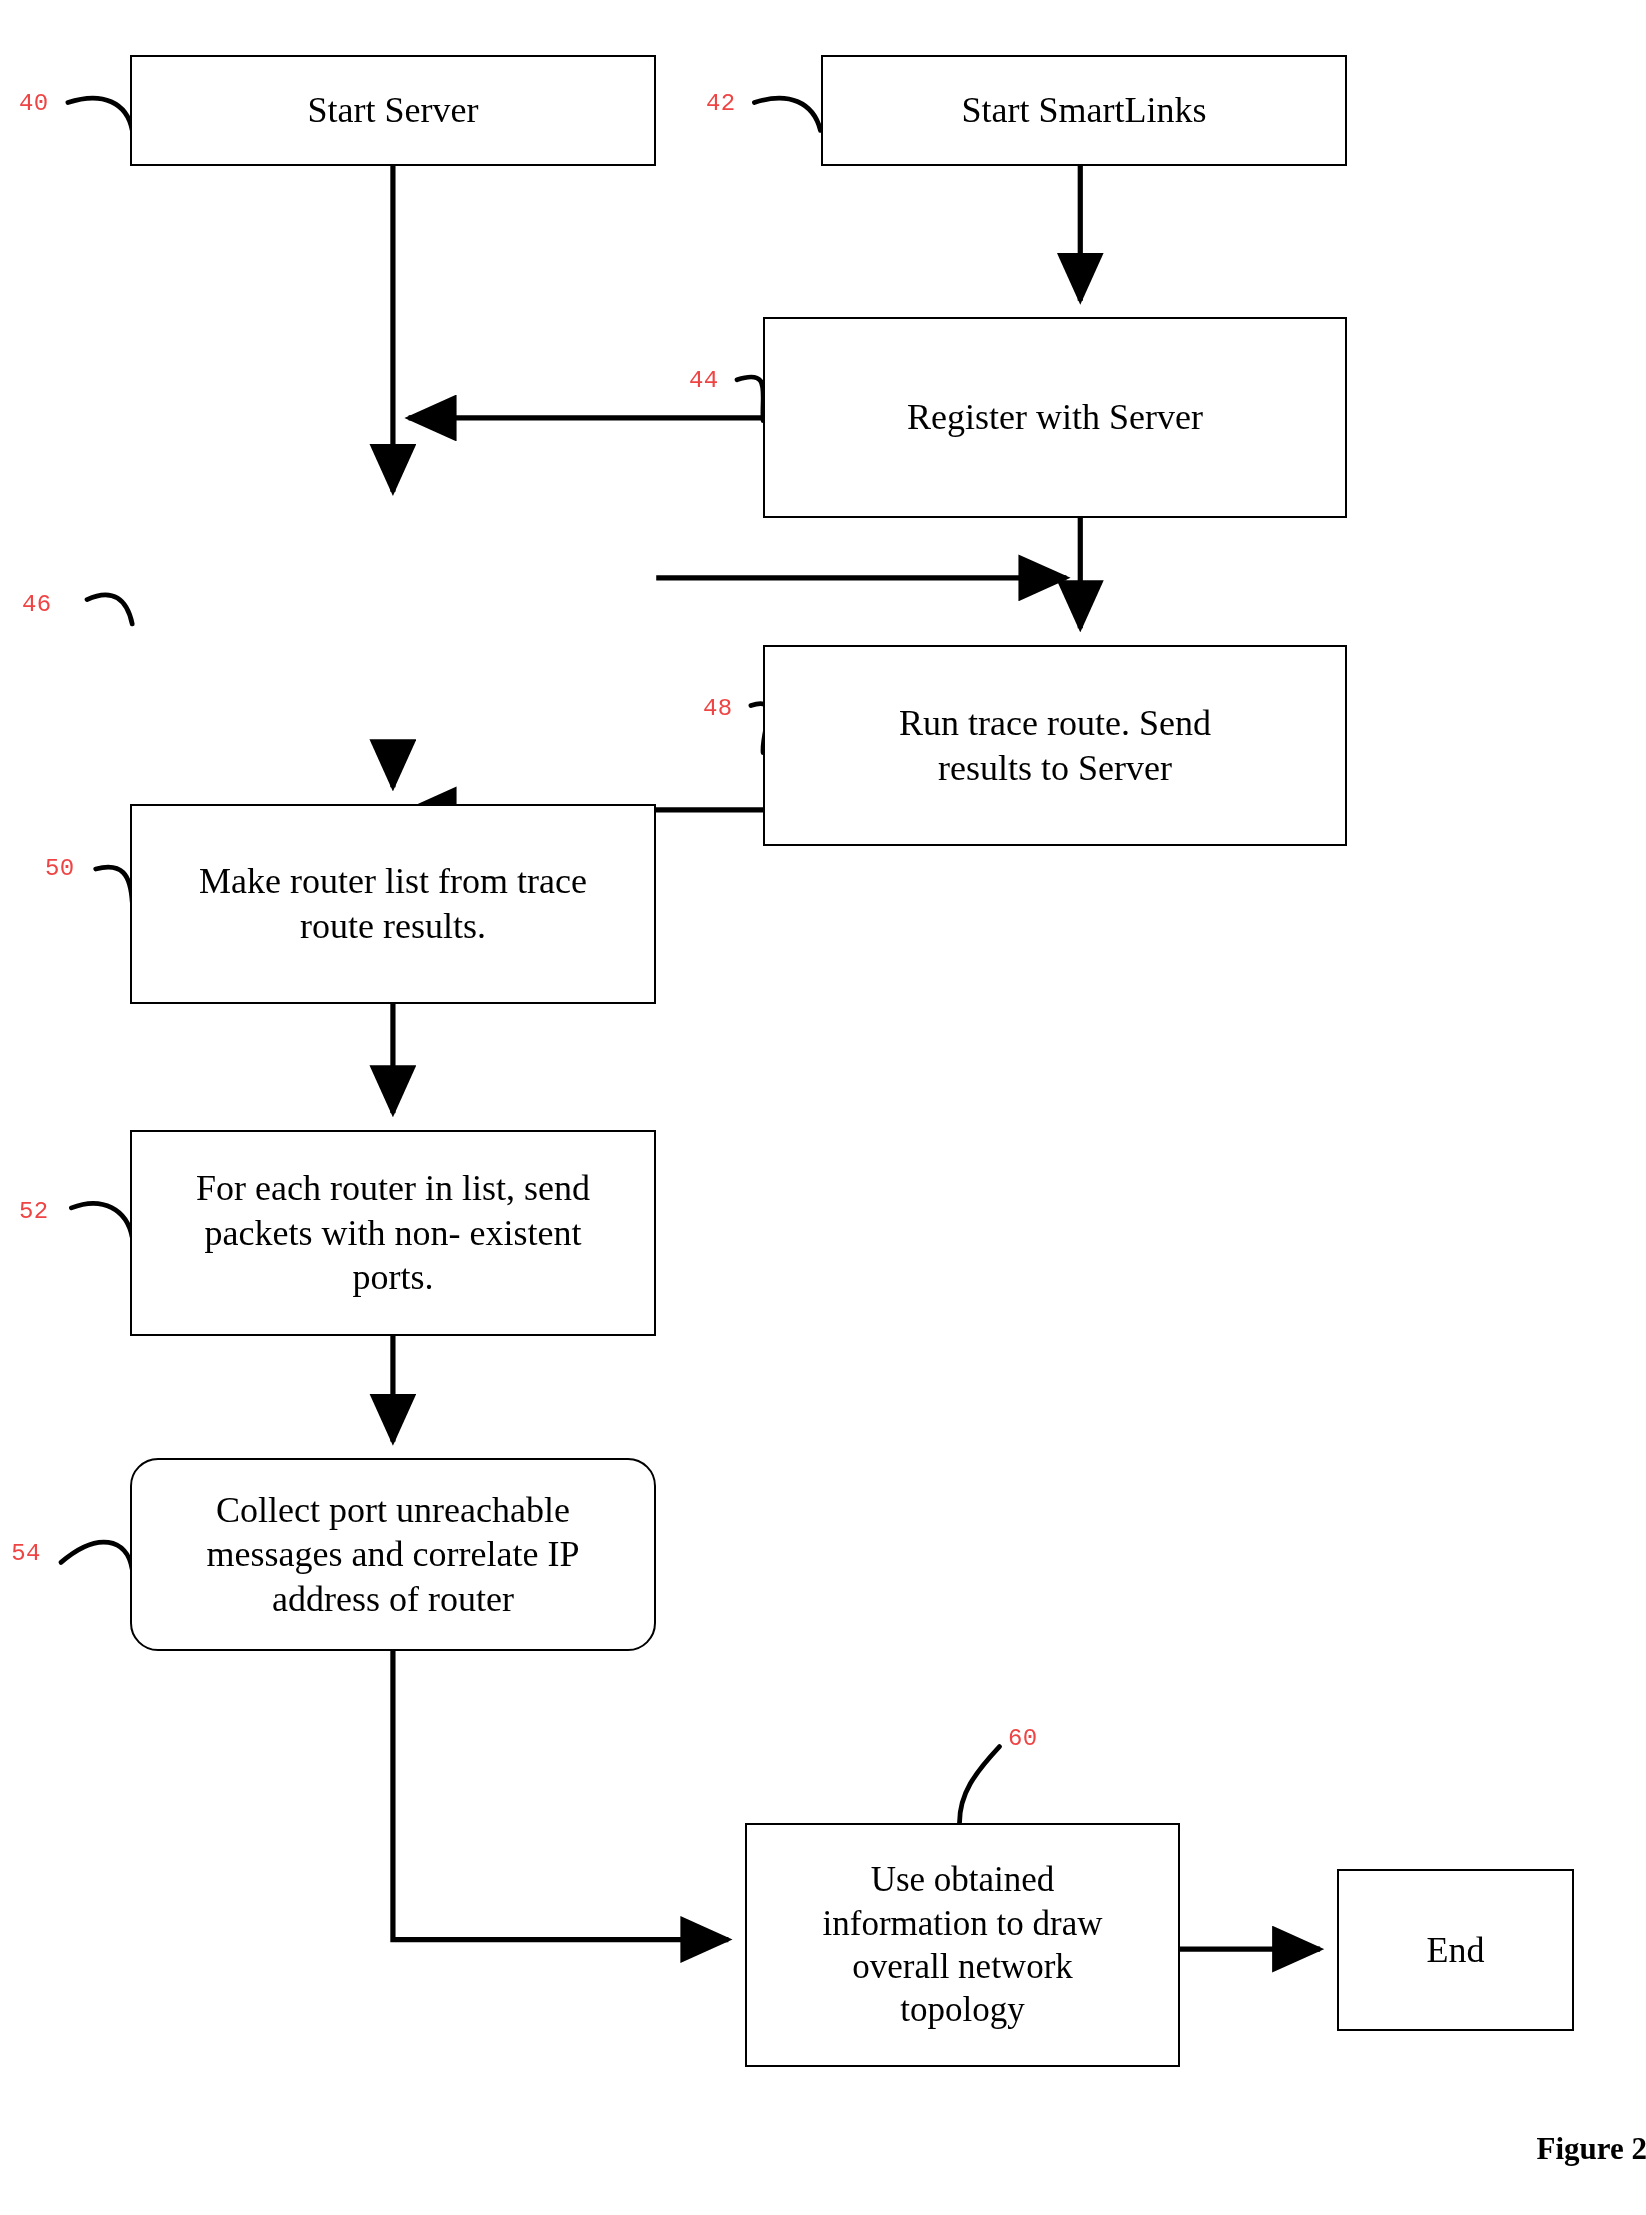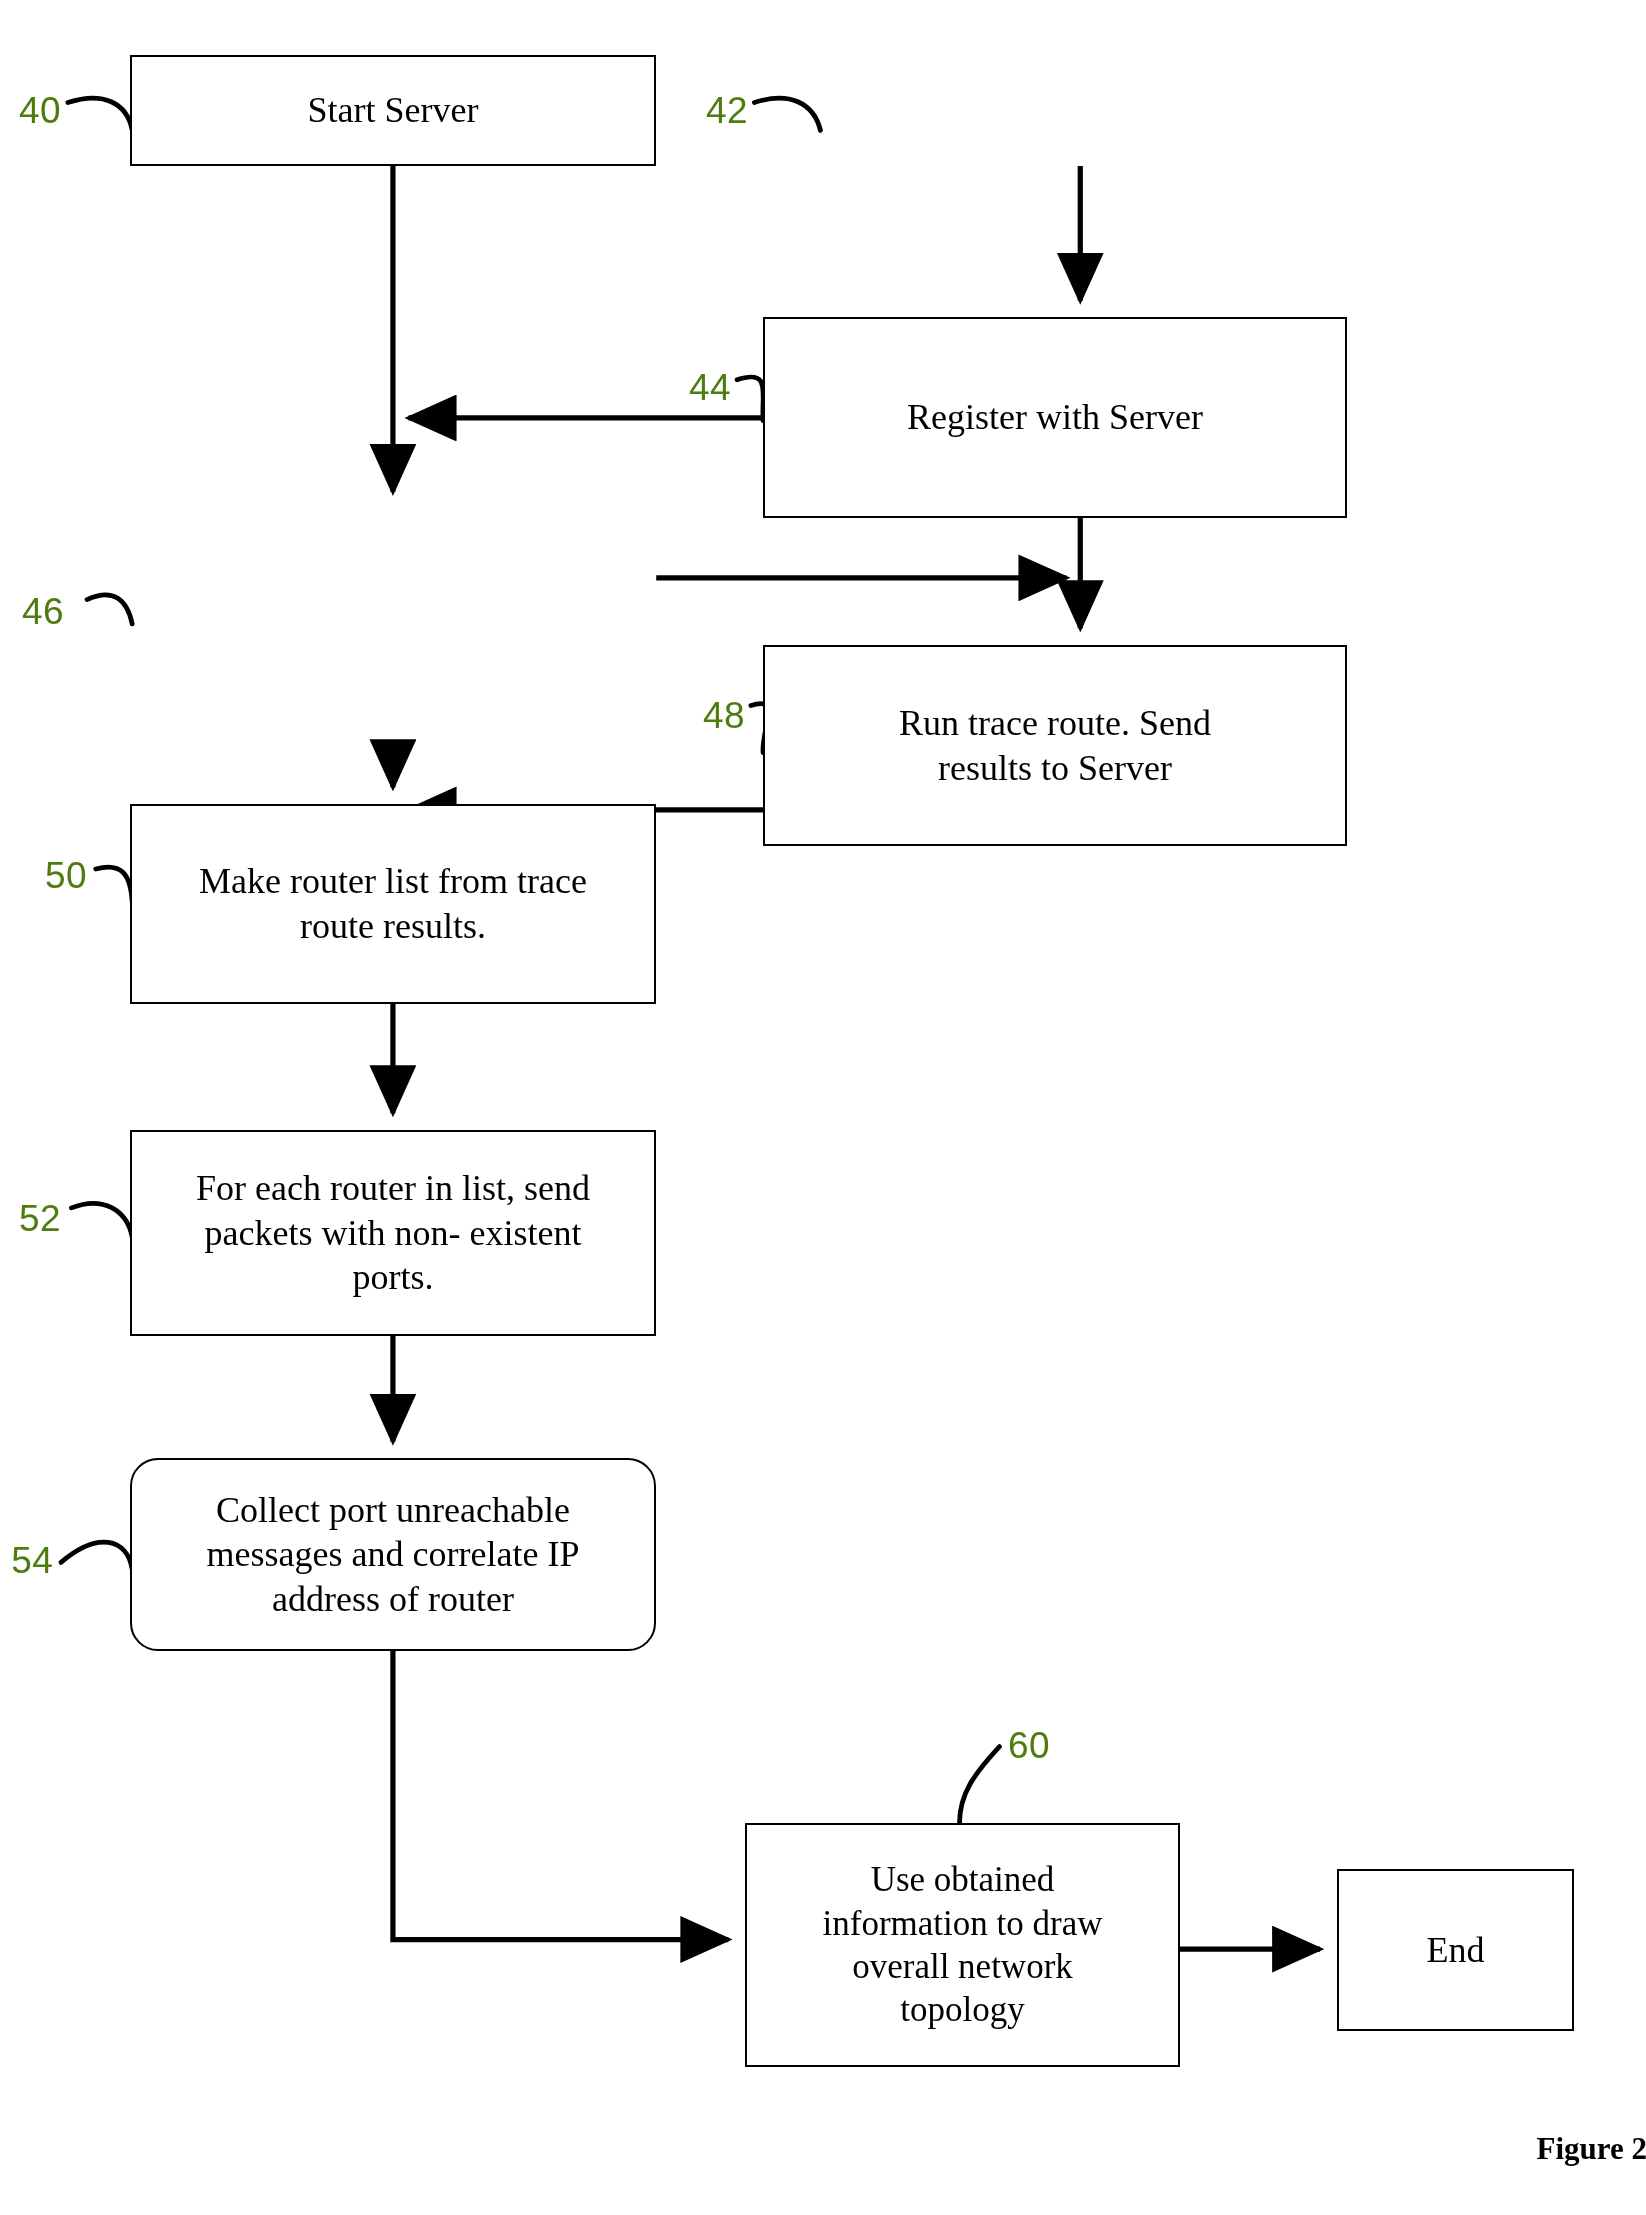--- a/index.html
+++ b/index.html
@@ -42,23 +42,23 @@
     color: #000000;
   }
   .node-label {
     display: block;
     width: 100%;
     white-space: pre-line;
   }
   
   .ref {
     position: absolute;
-    font-family: Liberation Sans, sans-serif;
-    font-size: 37px;
-    color: #4d7c0f;
+    font-family: Liberation Mono, monospace;
+    font-size: 24px;
+    color: #ef4444;
     letter-spacing: 0.4px;
     white-space: nowrap;
   }
   
   #figure-caption {
     position: absolute;
     left: 0;
     top: 2131px;
     width: 1647px;
     text-align: right;
@@ -136,20 +136,23 @@
       <path d="M 82,1390 C 118,1376 146,1392 152,1424"></path>
       <path d="M 70,1798 C 112,1762 146,1770 152,1806"></path>
       <path d="M 1150,2010 C 1122,2040 1104,2064 1104,2098"></path>
     </g>
   </svg>
 
   <div class="node" id="node-start-server" style="left:130px; top:55px; width:526px; height:111px; font-size:36px;">
     <span class="node-label">Start Server</span>
   </div>
 
+  <div class="node" id="node-start-smartlinks" style="left:821px; top:55px; width:526px; height:111px; font-size:36px;">
+    <span class="node-label">Start SmartLinks</span>
+  </div>
 
   <div class="node" id="node-register-with-server" style="left:763px; top:317px; width:584px; height:201px; font-size:36px;">
     <span class="node-label">Register with Server</span>
   </div>
 
 
   <div class="node" id="node-run-trace-route" style="left:763px; top:645px; width:584px; height:201px; font-size:36px;">
     <span class="node-label">Run trace route. Send
 results to Server</span>
   </div>

